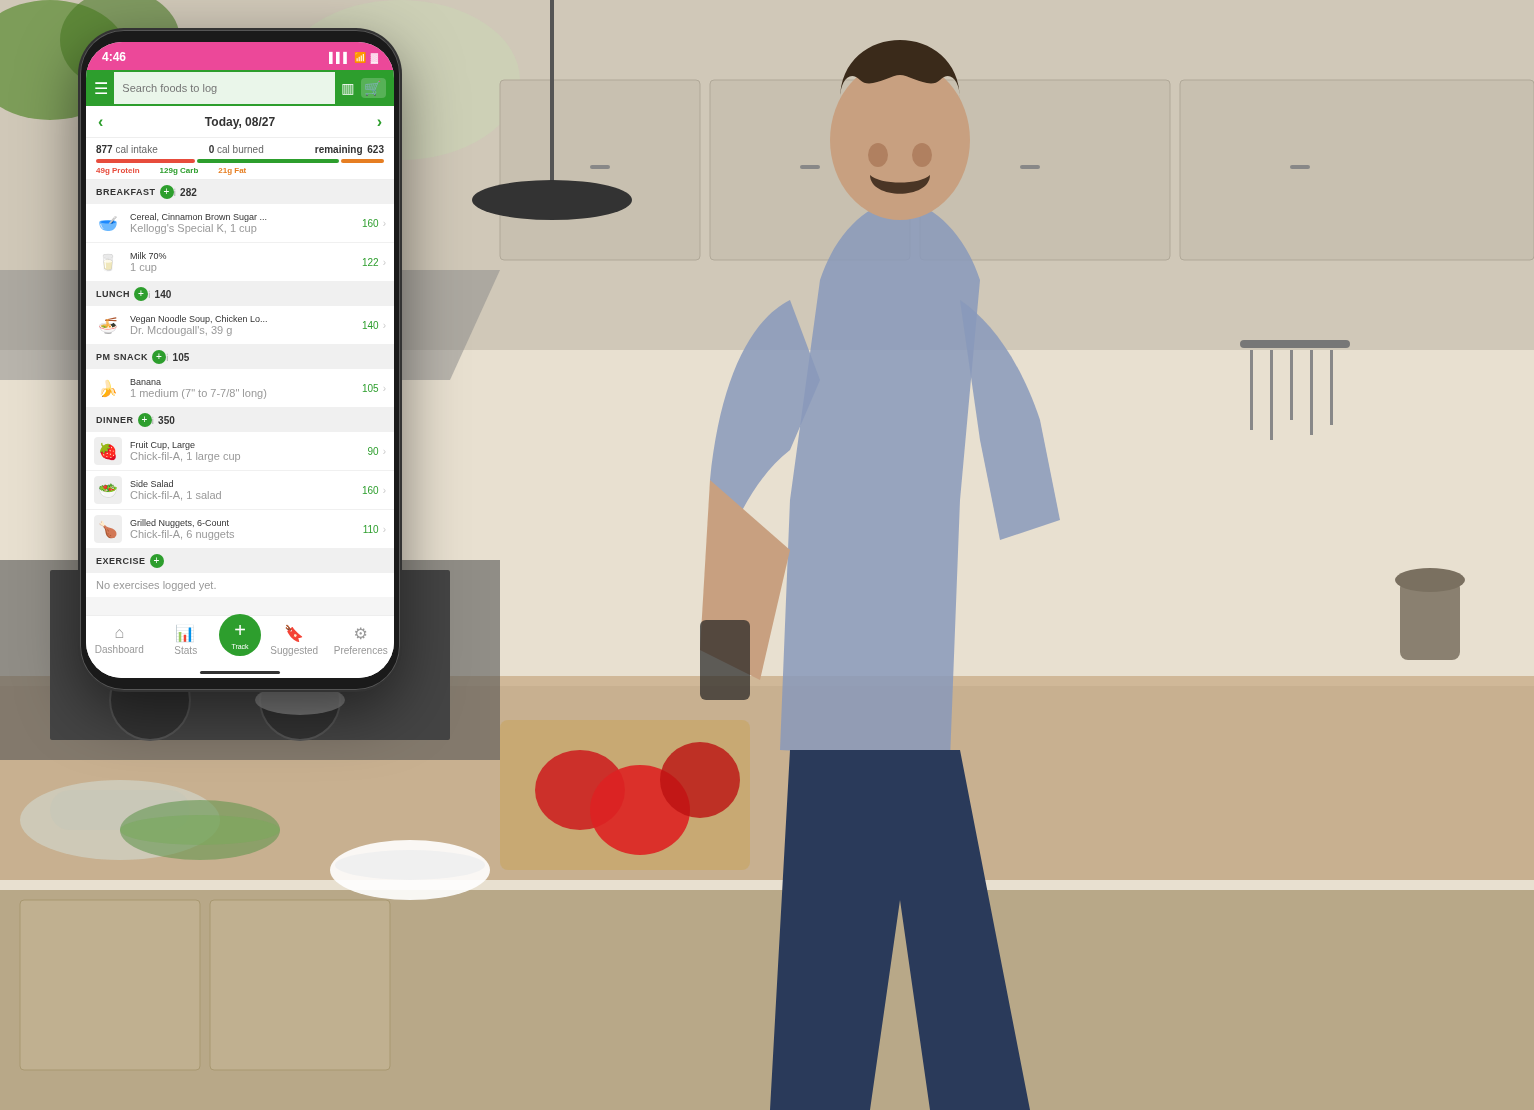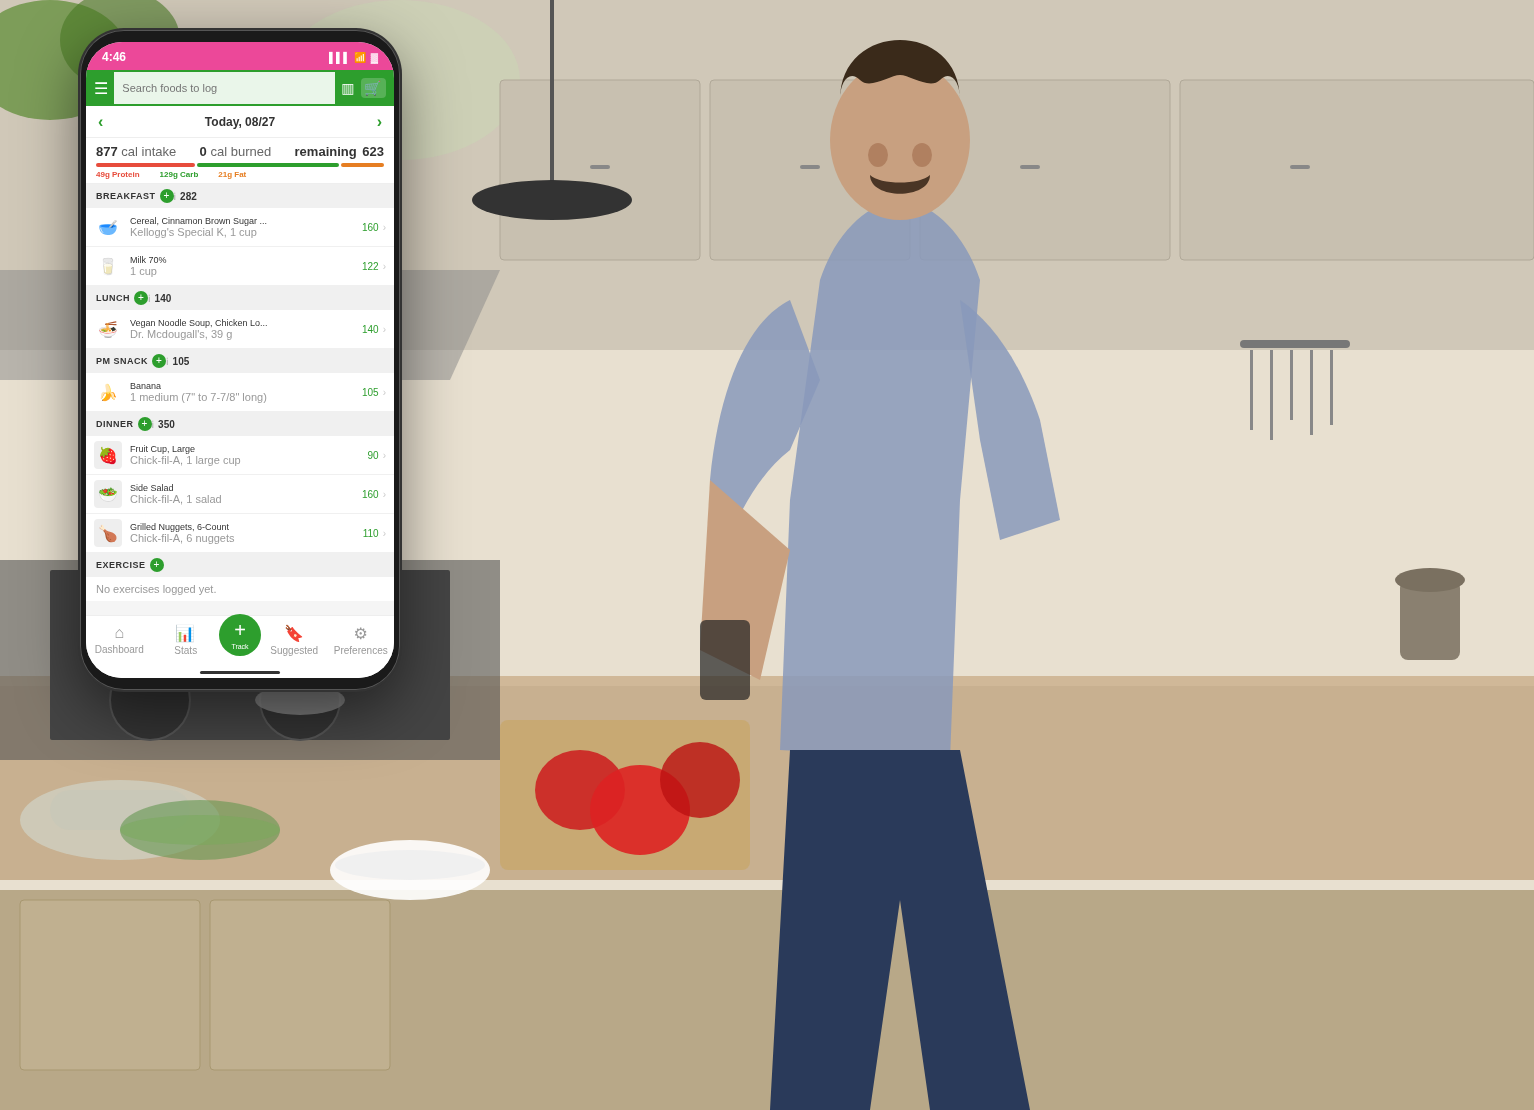--- a/index.html
+++ b/index.html
@@ -151,21 +151,21 @@
     .cal-summary {
       background: white;
       padding: 6px 10px 4px;
       border-bottom: 1px solid #eee;
     }
 
     .cal-row {
       display: flex;
       justify-content: space-between;
       align-items: center;
-      font-size: 13px;
+      font-size: 10px;
       color: #666;
       margin-bottom: 4px;
     }
 
     .cal-row .remaining {
       color: #333;
       font-weight: 600;
     }
 
     .macro-bars {

